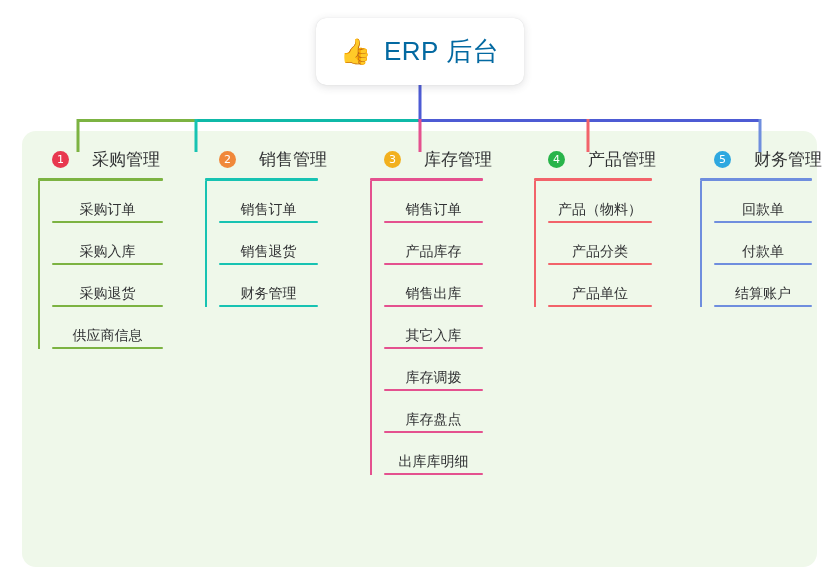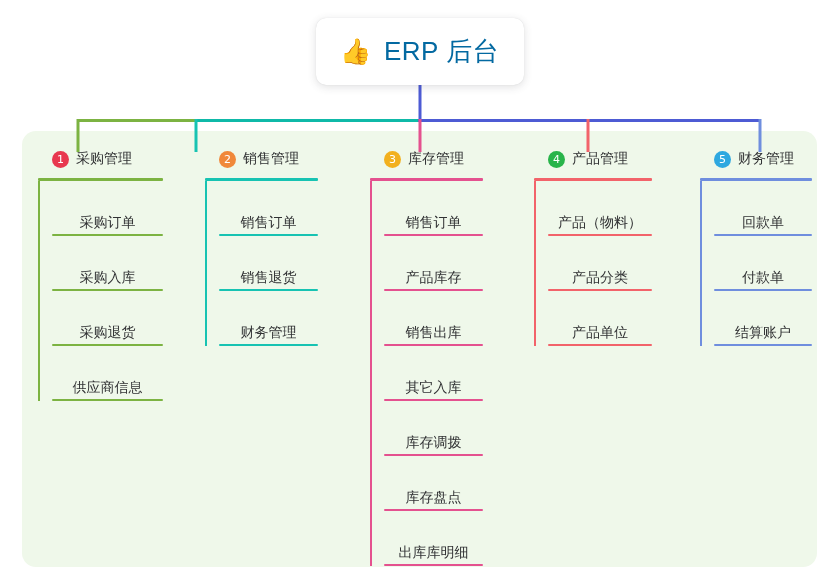--- a/index.html
+++ b/index.html
@@ -94,44 +94,45 @@
     height: 17px;
     border-radius: 50%;
     color: #ffffff;
     font-size: 11px;
     line-height: 17px;
     text-align: center;
     flex: 0 0 auto;
     font-family: "DejaVu Sans", sans-serif;
   }
   .col-title {
-    font-size: 14px;
+    font-size: 17px;
     color: #303133;
     white-space: nowrap;
+    margin-left: 16px;
   }
   .col-rule {
     height: 3px;
     border-radius: 1px;
     margin-top: 6px;
   }
   .branch {
     position: relative;
     padding-left: 14px;
     box-sizing: border-box;
   }
   .trunk {
     position: absolute;
     left: 0px;
     top: 0;
     width: 2px;
     bottom: 0px;
   }
   .leaf {
     position: relative;
-    height: 55px;
+    height: 42px;
     box-sizing: border-box;
     display: flex;
     align-items: flex-end;
     justify-content: center;
     padding-bottom: 4px;
   }
   .leaf .leaf-label {
     font-size: 14px;
     color: #303133;
     white-space: nowrap;

